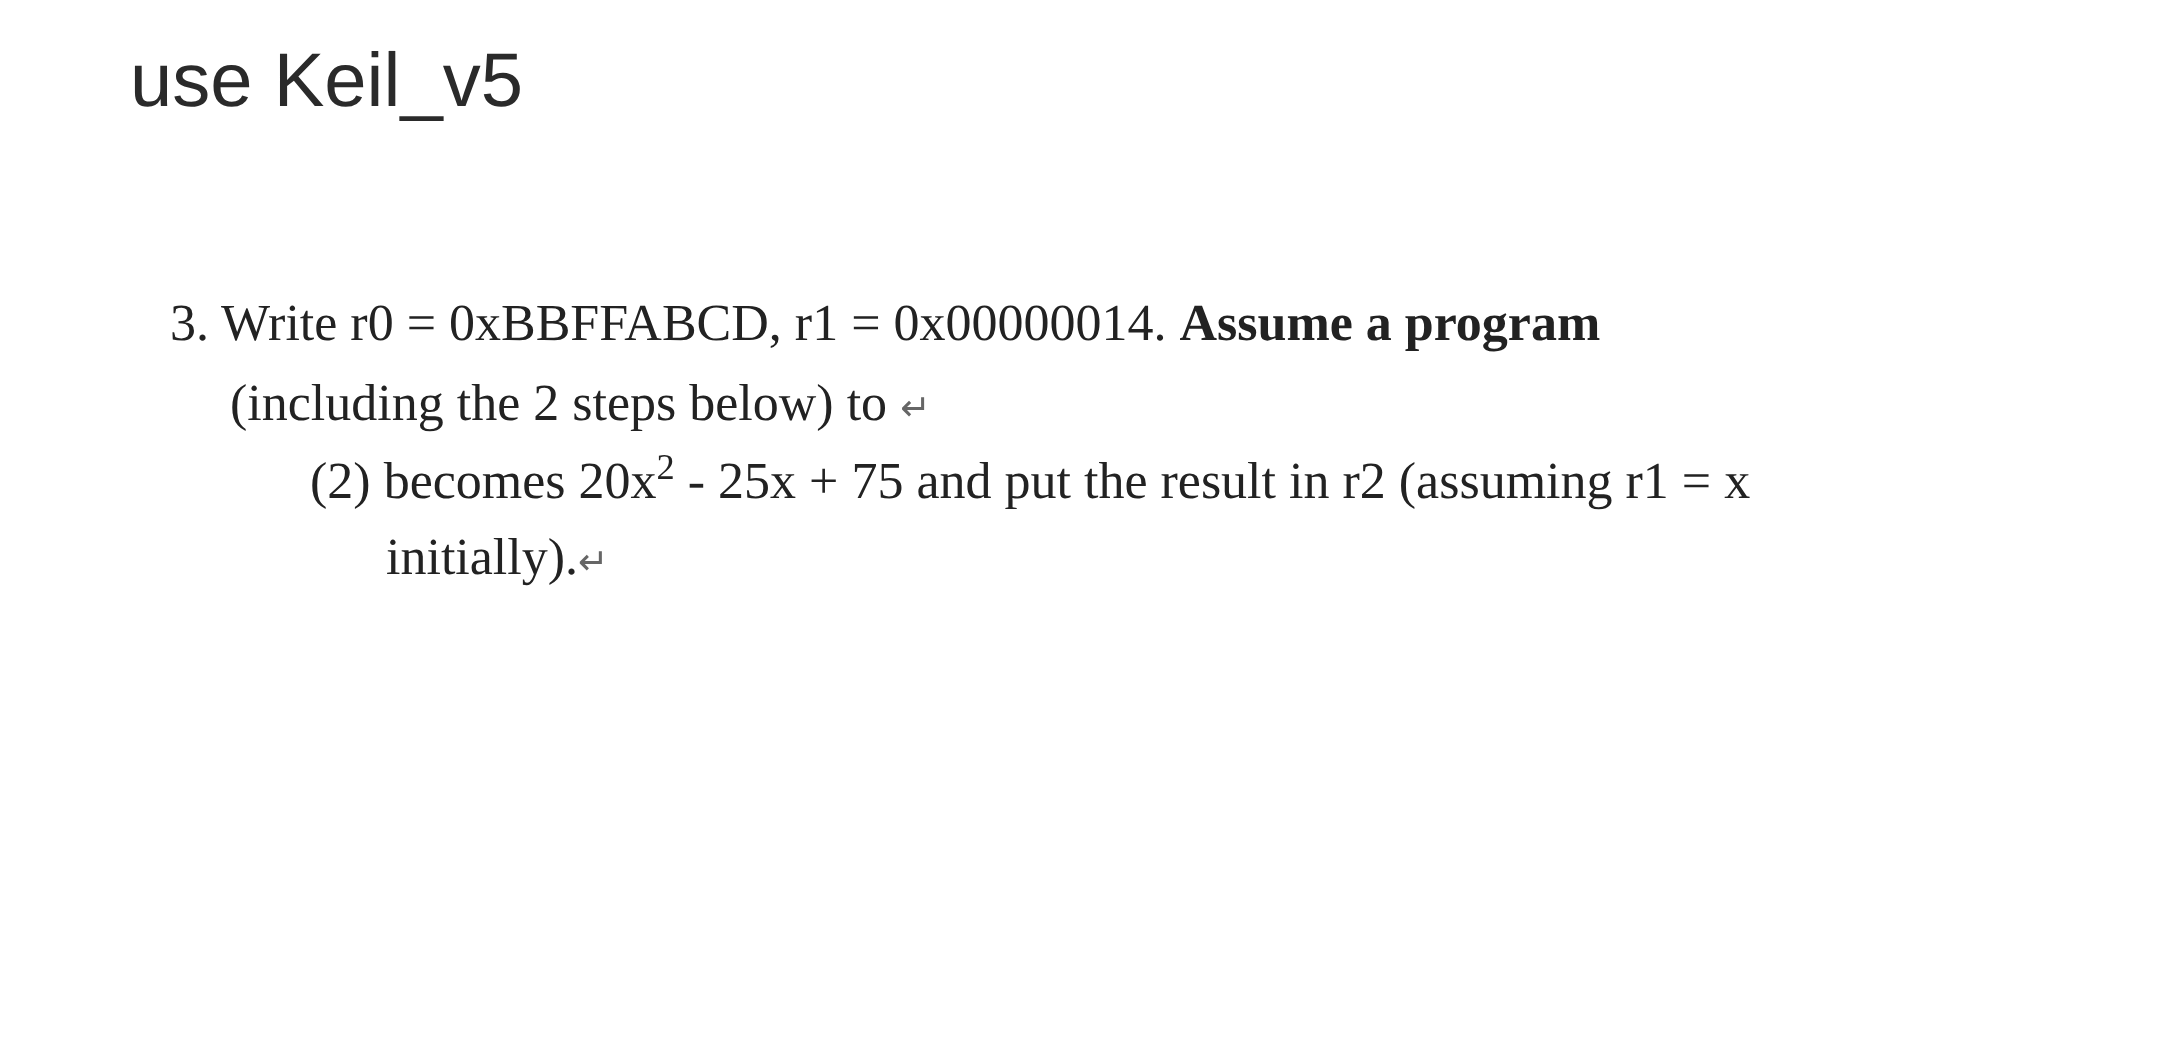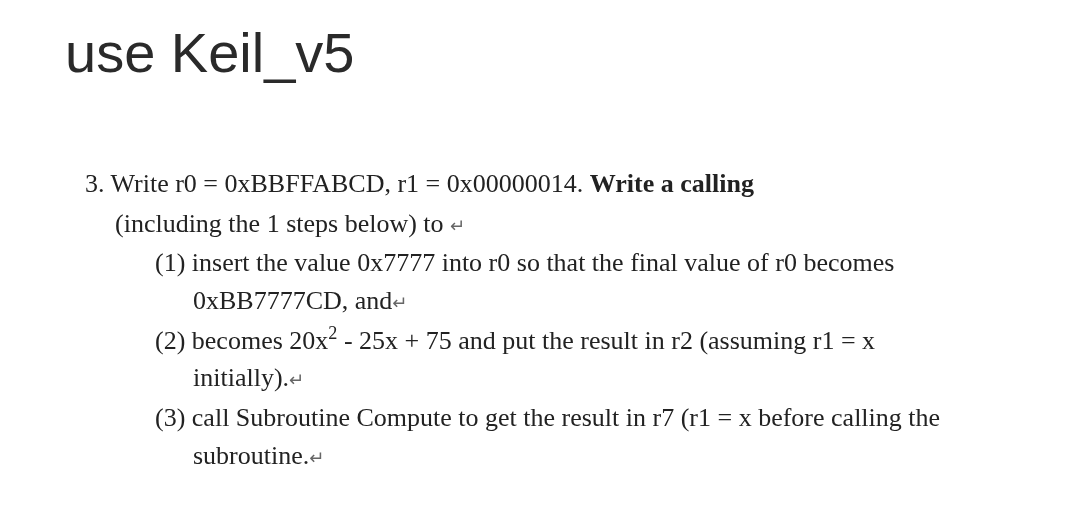--- a/index.html
+++ b/index.html
@@ -10,21 +10,21 @@
     body {
       width: 1080px;
       height: 529px;
       background: #ffffff;
       font-family: "Times New Roman", Times, serif;
       color: #1a1a1a;
       padding: 20px 60px;
     }
     .title {
       font-family: -apple-system, "Segoe UI", Arial, sans-serif;
-      font-size: 56px;
+      font-size: 38px;
       font-weight: 400;
       color: #2a2a2a;
       margin-bottom: 80px;
       margin-left: 5px;
     }
     .problem {
       font-size: 26px;
       line-height: 1.45;
       padding-left: 25px;
       padding-right: 30px;
@@ -61,33 +61,25 @@
     }
   </style>
 </head>
 <body>
 
 <div class="title">use Keil_v5</div>
 
 <div class="problem">
   <div class="problem-intro">
     <span>3.</span>
-    <span>Write r0 = 0xBBFFABCD, r1 = 0x00000014. </span><span class="bold">Write a calling</span>
+    <span>Write r0 = 0xBBFFABCD, r1 = 0x00000014. </span><span class="bold">Assume a program</span>
   </div>
   <div class="problem-sub">
-    <span>(including the 1 steps below) to</span>
+    <span>(including the 2 steps below) to</span>
     <span class="pmark">↵</span>
   </div>
   <div class="sub-list">
     <div class="sub-item">
-      <span>(1)</span>
-      <span>insert the value 0x7777 into r0 so that the final value of r0 becomes 0xBB7777CD, and</span><span class="pmark">↵</span>
-    </div>
-    <div class="sub-item">
       <span>(2)</span>
       <span>becomes 20x</span><span class="sup">2</span><span> - 25x + 75 and put the result in r2 (assuming r1 = x initially).</span><span class="pmark">↵</span>
-    </div>
-    <div class="sub-item">
-      <span>(3)</span>
-      <span>call Subroutine Compute to get the result in r7 (r1 = x before calling the subroutine.</span><span class="pmark">↵</span>
     </div>
   </div>
 </div>
 
 </body></html>

